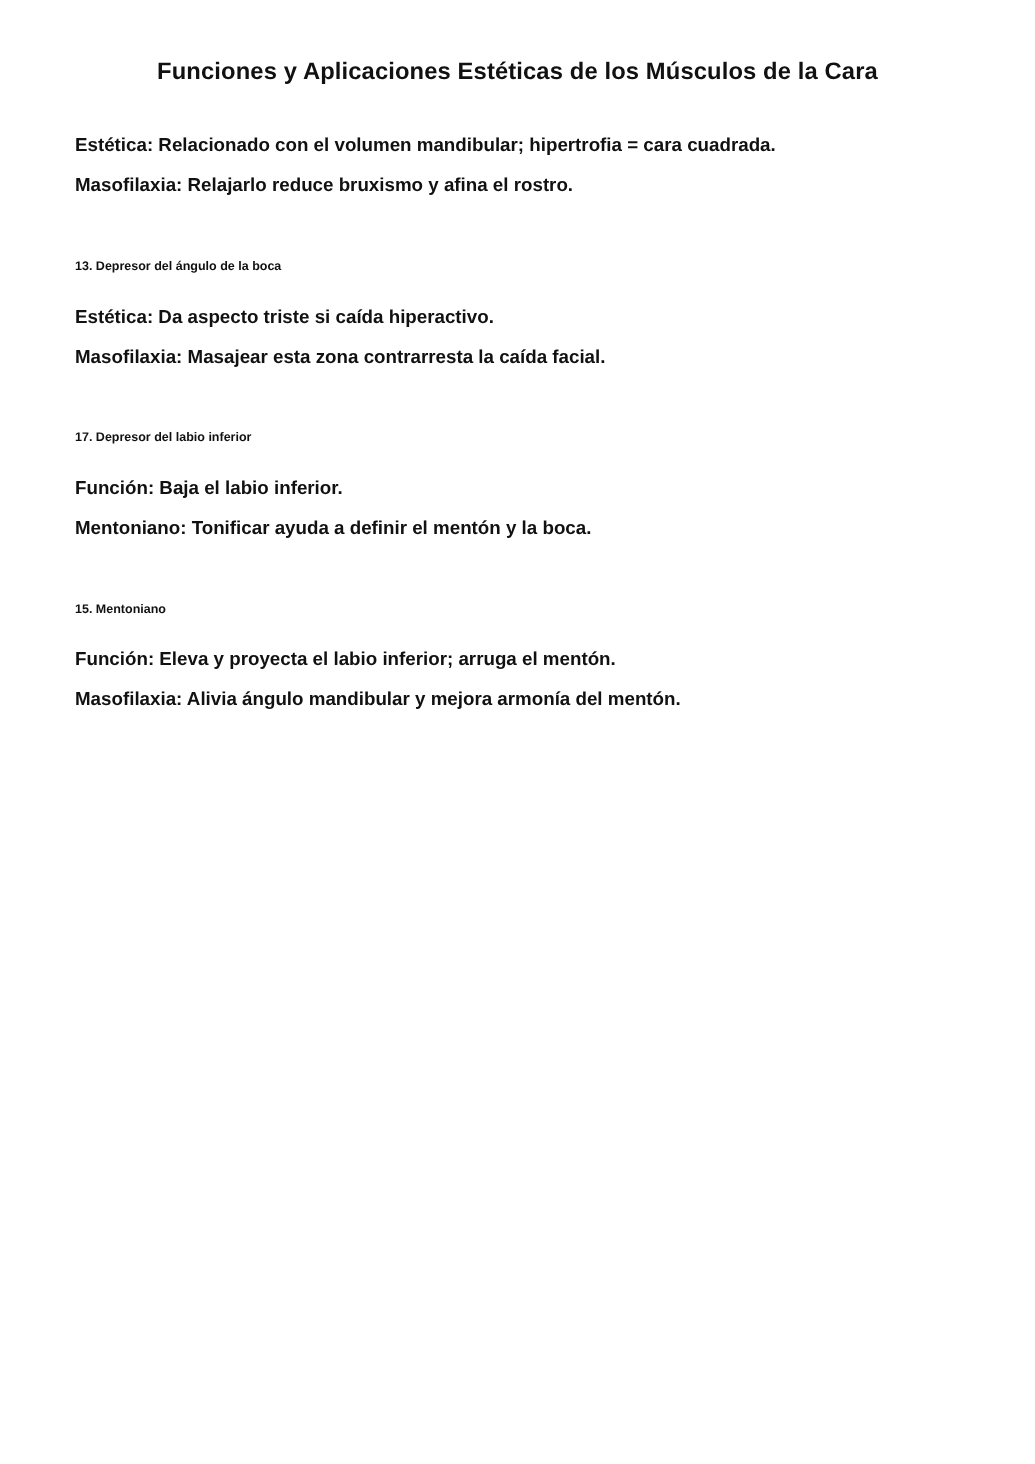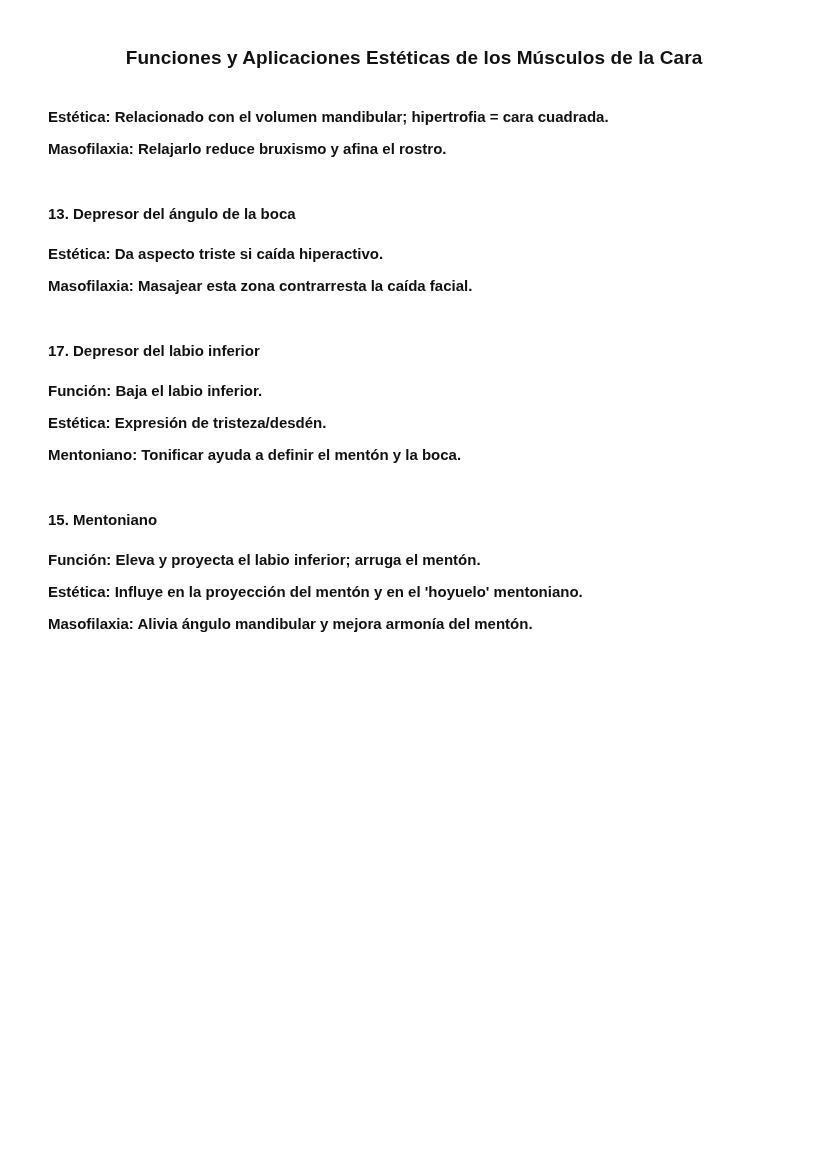--- a/index.html
+++ b/index.html
@@ -4,39 +4,39 @@
 <style>
   * { margin: 0; padding: 0; box-sizing: border-box; }
   html, body { background: #ffffff; }
   .page {
     position: relative;
     width: 828px;
     height: 1008px;
     background: #ffffff;
     color: #111111;
     font-family: "Liberation Sans", "DejaVu Sans", sans-serif;
-    padding: 0 48px;
+    padding: 0 60px;
     overflow: hidden;
   }
   .doc-title {
     margin: 46px 0 39px 0;
     font-size: 19px;
     line-height: 23px;
     font-weight: bold;
     text-align: center;
     letter-spacing: 0.1px;
   }
   .para {
     font-size: 15px;
     line-height: 17px;
     margin: 0 0 15px 0;
     font-weight: bold;
   }
   .section-heading {
-    font-size: 15px;
+    font-size: 10px;
     line-height: 17px;
     font-weight: bold;
     margin: 48px 0 23px 0;
   }
 </style>
 </head>
 <body>
 
 <div class="page">
 
@@ -47,24 +47,22 @@
 
   <section>
     <h2 class="section-heading">13. Depresor del ángulo de la boca</h2>
     <p class="para">Estética: Da aspecto triste si caída hiperactivo.</p>
     <p class="para">Masofilaxia: Masajear esta zona contrarresta la caída facial.</p>
   </section>
 
   <section>
     <h2 class="section-heading">17. Depresor del labio inferior</h2>
     <p class="para">Función: Baja el labio inferior.</p>
-    <p class="para">Estética: Expresión de tristeza/desdén.</p>
     <p class="para">Mentoniano: Tonificar ayuda a definir el mentón y la boca.</p>
   </section>
 
   <section>
     <h2 class="section-heading">15. Mentoniano</h2>
     <p class="para">Función: Eleva y proyecta el labio inferior; arruga el mentón.</p>
-    <p class="para">Estética: Influye en la proyección del mentón y en el 'hoyuelo' mentoniano.</p>
     <p class="para">Masofilaxia: Alivia ángulo mandibular y mejora armonía del mentón.</p>
   </section>
 
 </div>
 
 </body></html>

